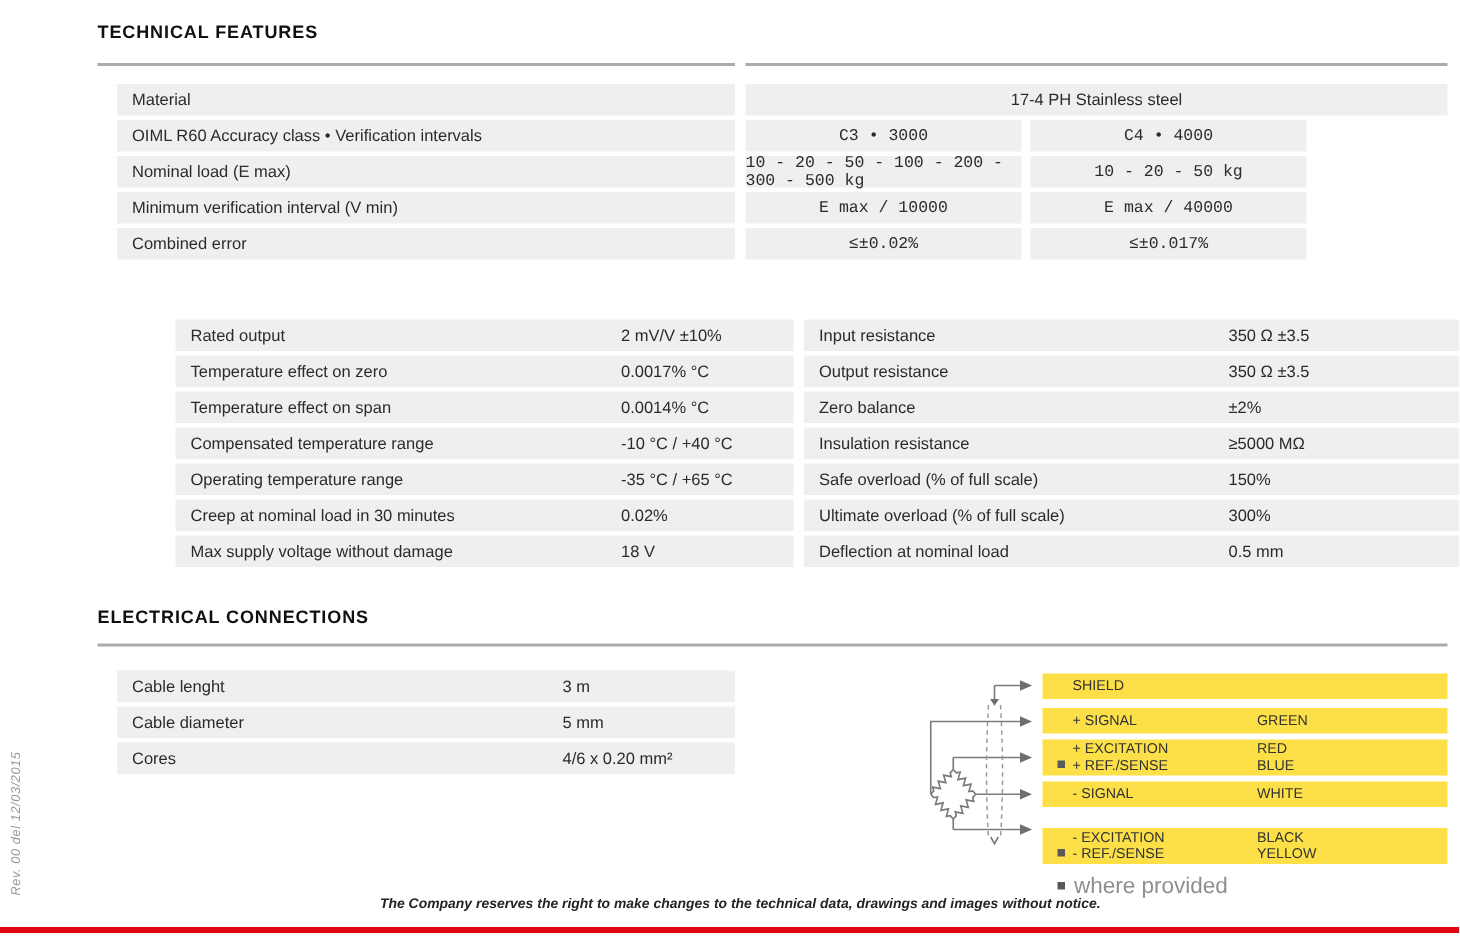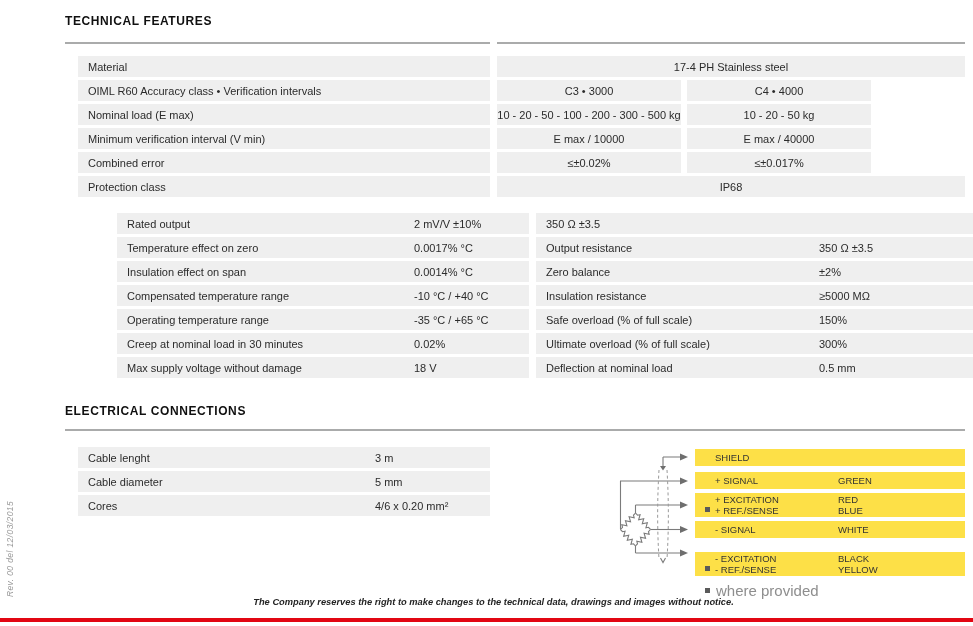--- a/index.html
+++ b/index.html
@@ -7,21 +7,21 @@
         font-family:"Liberation Sans",sans-serif;color:#222;}
   .sec-title{position:absolute;left:65px;font-size:12px;font-weight:bold;
              letter-spacing:.6px;color:#101010;white-space:nowrap;}
   .rule{position:absolute;height:2px;background:#aaabab;}
   
   .tbl{position:absolute;}
   .trow{display:flex;height:21px;margin-bottom:3px;font-size:11px;color:#2b2b2b;}
   .cell{background:#efefef;display:flex;align-items:center;box-sizing:border-box;}
   .lab{width:412px;padding-left:10px;}
   .span-cell{width:468px;margin-left:7px;justify-content:center;}
-  .half{width:184px;justify-content:center;}
+  .half{width:184px;justify-content:center;font-family:Liberation Mono, monospace;}
   .half+.half{margin-left:6px;}
   .pair-l{width:412px;padding-left:10px;}
   .pair-l .k{width:287px;}
   .pair-r{width:468px;margin-left:7px;padding-left:10px;}
   .pair-r .k{width:273px;}
   .v{white-space:nowrap;}
   
   .wires{position:absolute;left:695px;top:449px;width:270px;}
   .wbox{position:relative;background:#fde047;display:flex;flex-direction:column;
         justify-content:center;font-size:9.5px;color:#333;box-sizing:border-box;}
@@ -67,49 +67,46 @@
     <div class="trow">
       <div class="cell lab">Minimum verification interval (V min)</div>
       <div class="cell half" style="margin-left:7px;">E max / 10000</div>
       <div class="cell half">E max / 40000</div>
     </div>
     <div class="trow">
       <div class="cell lab">Combined error</div>
       <div class="cell half" style="margin-left:7px;">≤±0.02%</div>
       <div class="cell half">≤±0.017%</div>
     </div>
-    <div class="trow">
-      <div class="cell lab">Protection class</div>
-      <div class="cell span-cell">IP68</div>
-    </div>
   </div>
 
   <div class="tbl" style="left:78px;top:213px;width:887px;padding-left:39px;">
     <div class="trow">
       <div class="cell pair-l">
           <span class="k">Rated output</span>
           <span class="v">2 mV/V ±10%</span>
         </div>
       <div class="cell pair-r">
+          <span class="k">Input resistance</span>
           <span class="v">350 Ω ±3.5</span>
         </div>
     </div>
     <div class="trow">
       <div class="cell pair-l">
           <span class="k">Temperature effect on zero</span>
           <span class="v">0.0017% °C</span>
         </div>
       <div class="cell pair-r">
           <span class="k">Output resistance</span>
           <span class="v">350 Ω ±3.5</span>
         </div>
     </div>
     <div class="trow">
       <div class="cell pair-l">
-          <span class="k">Insulation effect on span</span>
+          <span class="k">Temperature effect on span</span>
           <span class="v">0.0014% °C</span>
         </div>
       <div class="cell pair-r">
           <span class="k">Zero balance</span>
           <span class="v">±2%</span>
         </div>
     </div>
     <div class="trow">
       <div class="cell pair-l">
           <span class="k">Compensated temperature range</span>

